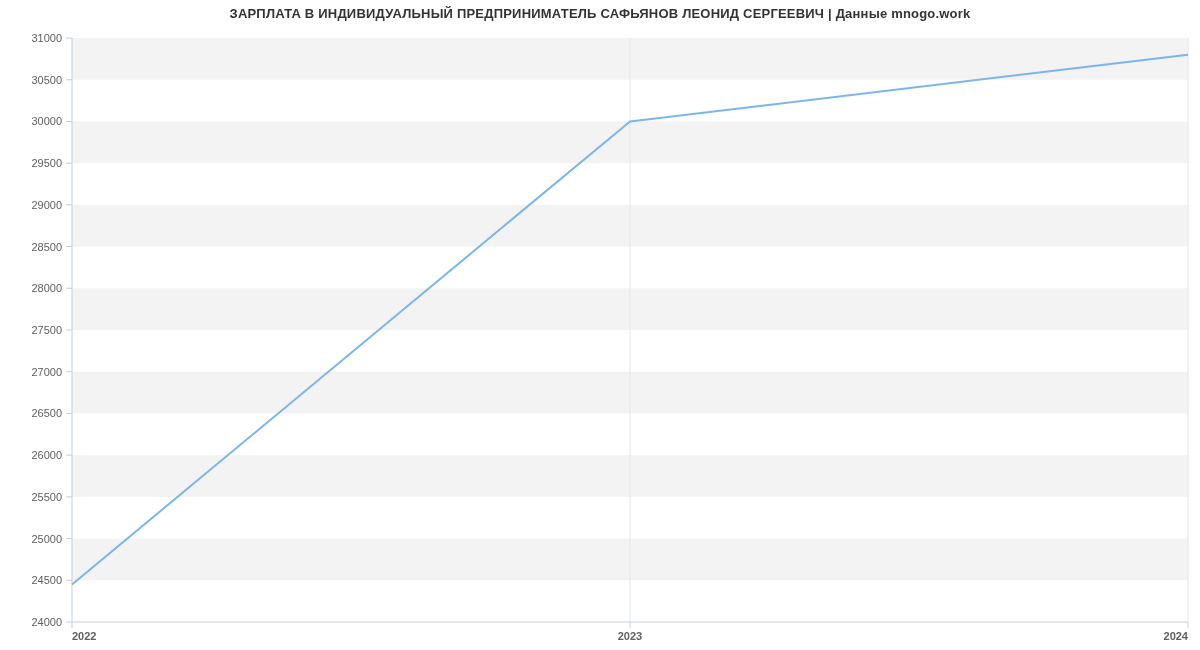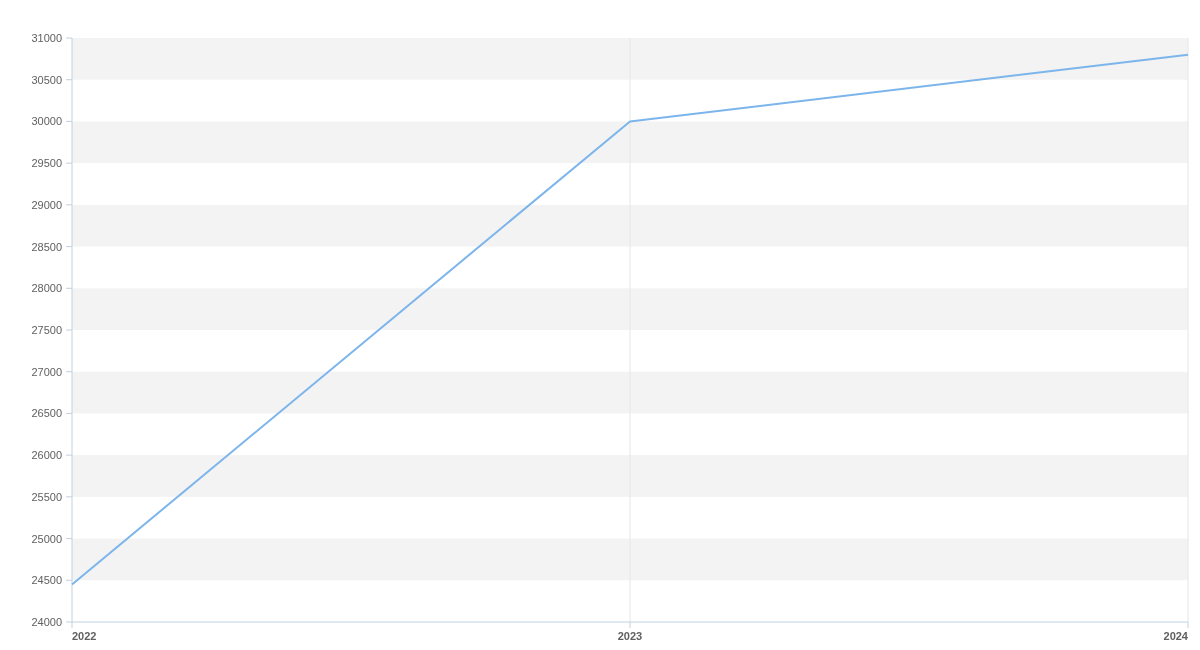--- a/index.html
+++ b/index.html
@@ -43,20 +43,21 @@
     stroke: #7cb5ec;
     stroke-width: 2;
     stroke-linejoin: round;
   }
   .xgrid { stroke: #e6e6e6; stroke-width: 1; }
 </style>
 </head>
 <body>
 
 <div class="chart-wrap">
+  <div class="title">ЗАРПЛАТА В ИНДИВИДУАЛЬНЫЙ ПРЕДПРИНИМАТЕЛЬ САФЬЯНОВ ЛЕОНИД СЕРГЕЕВИЧ | Данные mnogo.work</div>
   <div class="plot">
     <svg id="chart-svg" width="1116" height="584" viewBox="0 0 1116 584" style="overflow: visible;">
         <rect x="0" y="500.5714285714286" width="1116" height="41.71428571428572" class="band"></rect>
         <rect x="0" y="417.14285714285717" width="1116" height="41.714285714285666" class="band"></rect>
         <rect x="0" y="333.7142857142857" width="1116" height="41.714285714285666" class="band"></rect>
         <rect x="0" y="250.2857142857143" width="1116" height="41.714285714285694" class="band"></rect>
         <rect x="0" y="166.85714285714286" width="1116" height="41.714285714285694" class="band"></rect>
         <rect x="0" y="83.42857142857146" width="1116" height="41.714285714285694" class="band"></rect>
         <rect x="0" y="0" width="1116" height="41.714285714285694" class="band"></rect>
         <line x1="558" x2="558" y1="0" y2="584" class="xgrid"></line>

